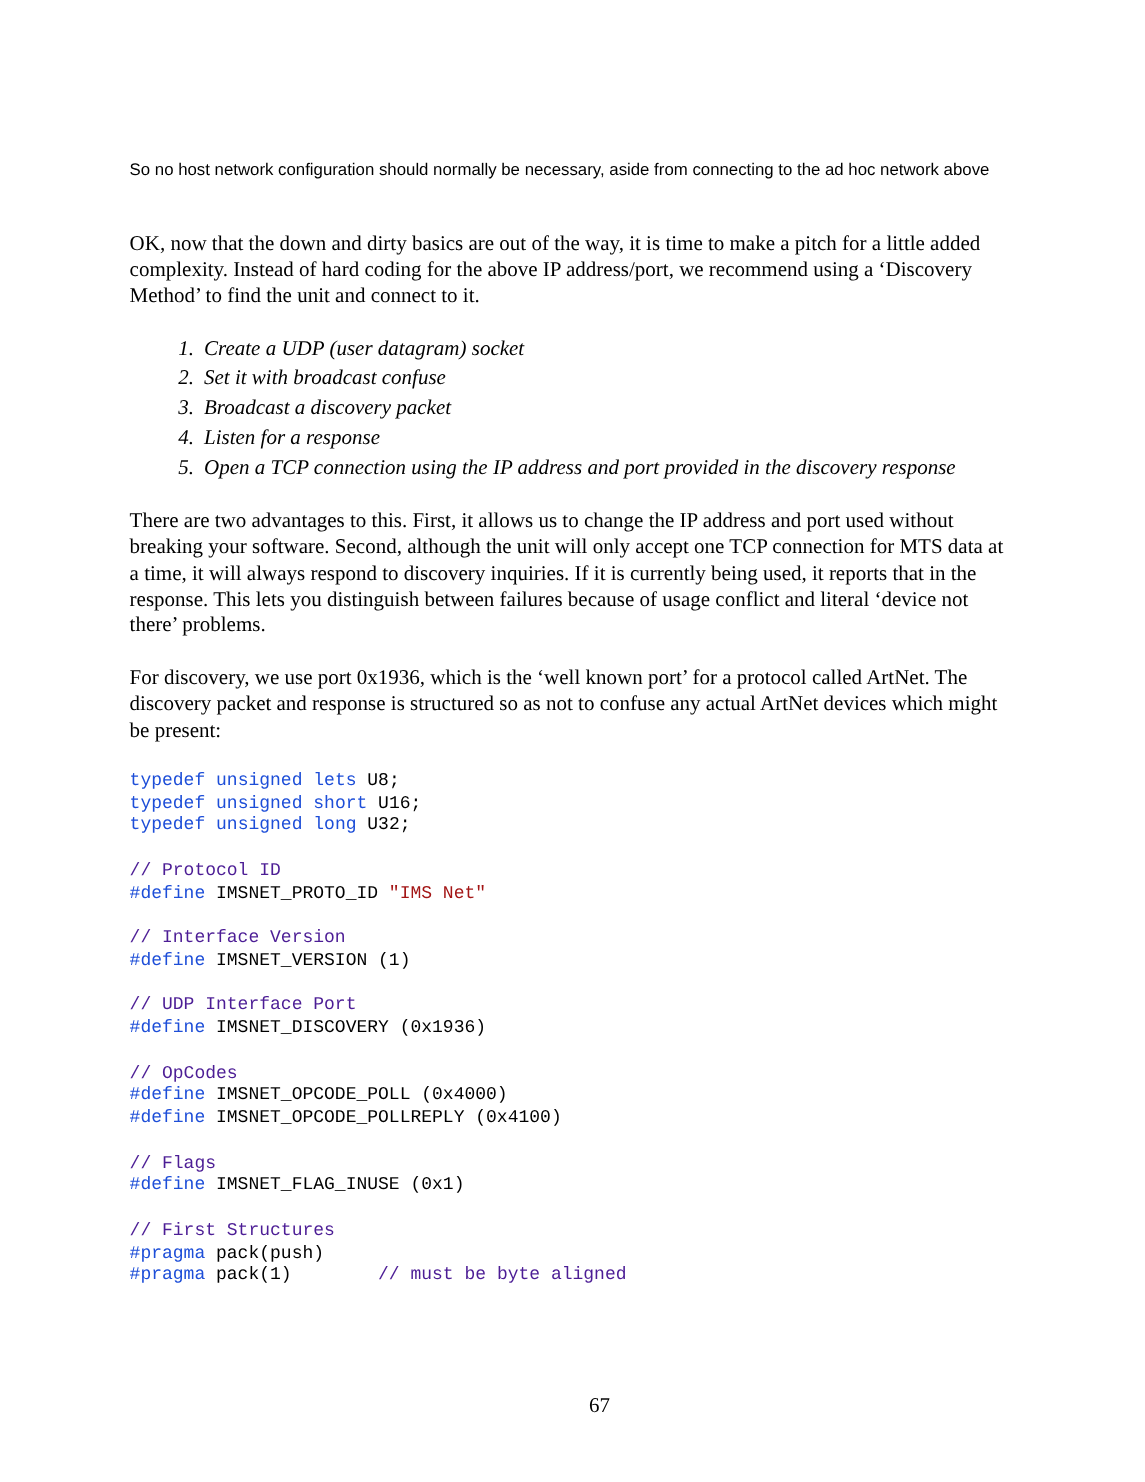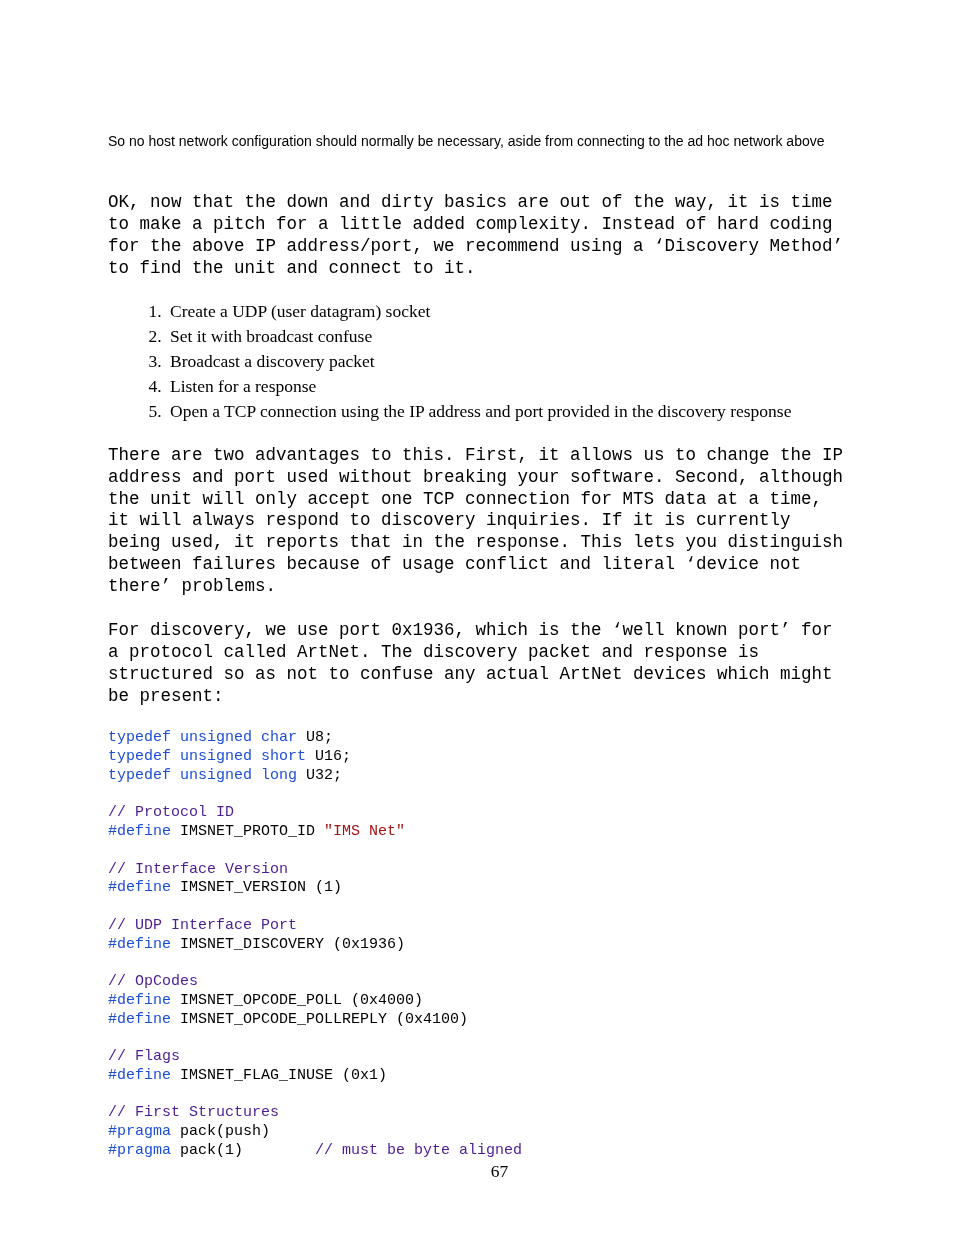--- a/index.html
+++ b/index.html
@@ -19,29 +19,29 @@
     line-height: 1.25;
   }
   .note {
     font-family: Arial, Helvetica, sans-serif;
     font-size: 14px;
     line-height: 1.35;
     margin-bottom: 41px;
   }
   .para {
     margin: 4px 0 22px 0;
-    font-family: Liberation Mono, monospace;
   }
   ol.steps {
     margin: 0 0 22px 0;
     padding-left: 58px;
   }
   ol.steps li {
     padding-left: 4px;
     margin-bottom: 3px;
+    font-style: italic;
   }
   pre.code {
     font-family: "Courier New", Courier, monospace;
     font-size: 15px;
     line-height: 1.25;
     margin: 0;
     white-space: pre;
   }
   .kw   { color: #1d4ed8; }
   .com  { color: #4c1d95; }
@@ -71,21 +71,21 @@
     <li>Set it with broadcast confuse</li>
     <li>Broadcast a discovery packet</li>
     <li>Listen for a response</li>
     <li>Open a TCP connection using the IP address and port provided in the discovery response</li>
   </ol>
 
   <p class="para">There are two advantages to this. First, it allows us to change the IP address and port used without breaking your software. Second, although the unit will only accept one TCP connection for MTS data at a time, it will always respond to discovery inquiries. If it is currently being used, it reports that in the response. This lets you distinguish between failures because of usage conflict and literal ‘device not there’ problems.</p>
 
   <p class="para">For discovery, we use port 0x1936, which is the ‘well known port’ for a protocol called ArtNet. The discovery packet and response is structured so as not to confuse any actual ArtNet devices which might be present:</p>
 
-  <pre class="code"><span class="kw">typedef</span><span> </span><span class="kw">unsigned</span><span> </span><span class="kw">char</span><span> U8;</span>
+  <pre class="code"><span class="kw">typedef</span><span> </span><span class="kw">unsigned</span><span> </span><span class="kw">lets</span><span> U8;</span>
 <span class="kw">typedef</span><span> </span><span class="kw">unsigned</span><span> </span><span class="kw">short</span><span> U16;</span>
 <span class="kw">typedef</span><span> </span><span class="kw">unsigned</span><span> </span><span class="kw">long</span><span> U32;</span>
 
 <span class="com">// Protocol ID</span>
 <span class="kw">#define</span><span> IMSNET_PROTO_ID </span><span class="str">"IMS Net"</span>
 
 <span class="com">// Interface Version</span>
 <span class="kw">#define</span><span> IMSNET_VERSION (1)</span>
 
 <span class="com">// UDP Interface Port</span>

